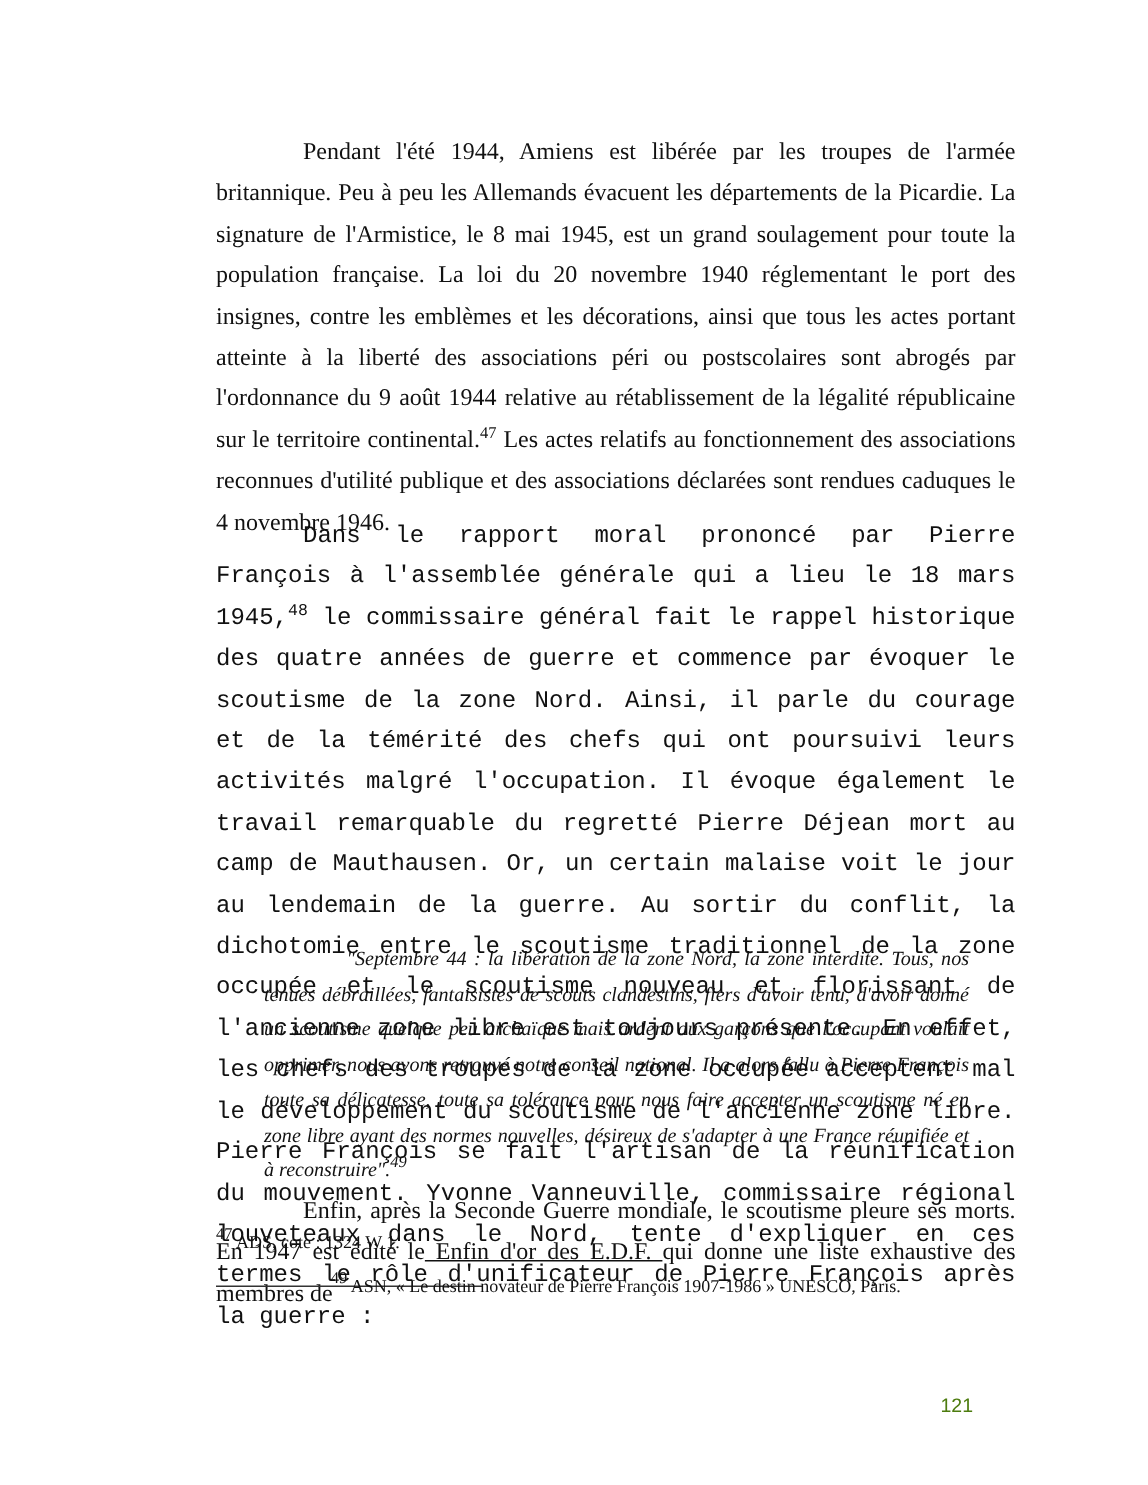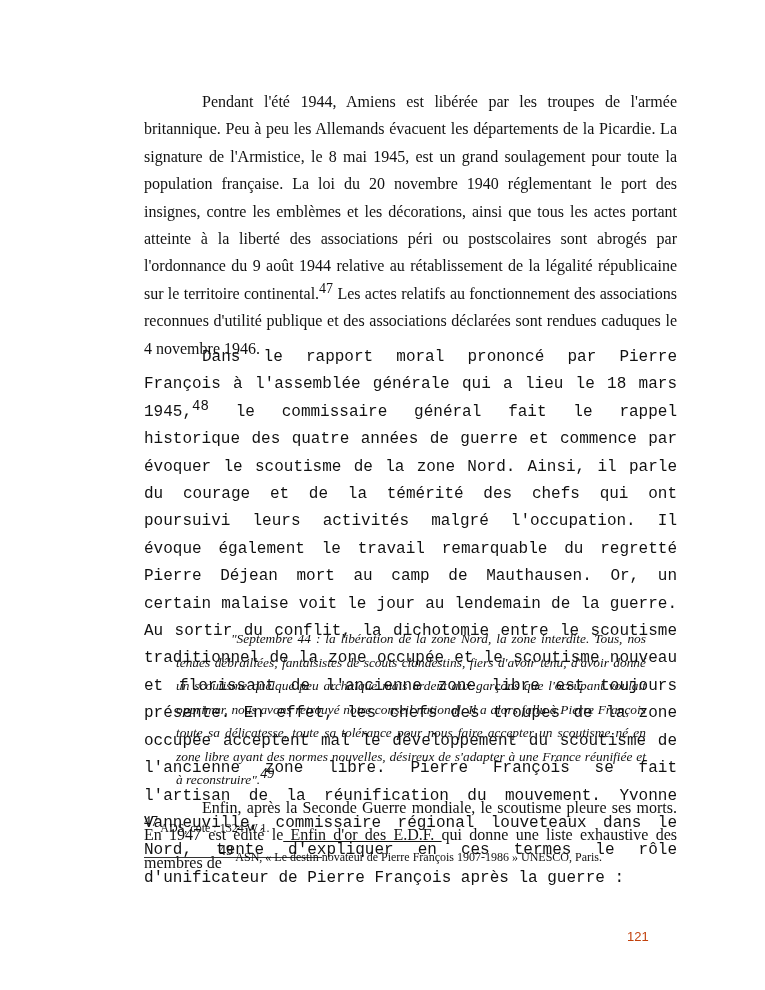--- a/index.html
+++ b/index.html
@@ -15,35 +15,35 @@
   }
   .p1 { top: 88px; }
   .p2 { top: 344px; font-family: Liberation Mono, monospace; }
   .indent { text-indent: 58px; margin: 0; }
   .quote {
     position: absolute; left: 176px; width: 470px; top: 627px;
     font-size: 13.4px; line-height: 23.5px; font-style: italic; text-align: justify;
   }
   .quote p { margin: 0; text-indent: 55px; }
   .p3 { top: 794px; }
-  sup { font-size: 14px; line-height: 0; vertical-align: 6px; }
+  sup { font-size: 11px; line-height: 0; vertical-align: 6px; }
   .ul { text-decoration: underline; }
   .fn-rule {
     position: absolute; left: 144px; top: 857px; width: 178px; height: 0;
     border-top: 1px solid #333;
   }
   .footnotes {
     position: absolute; left: 144px; top: 821px; width: 533px;
     font-size: 12px; line-height: 14px;
   }
   .footnotes div { margin: 0; }
   .fn49 { margin-top: 15px !important; text-align: center; }
   .page-num {
     position: absolute; left: 627px; top: 929px;
-    font-family: "Liberation Sans", sans-serif; font-size: 13px; color: #c2410c;
+    font-family: "Liberation Sans", sans-serif; font-size: 13px; color: #4d7c0f;
   }
 </style>
 </head>
 <body>
 
 <div class="page">
 
   <div class="body-text p1">
     <p class="indent"><span>Pendant l'été 1944, Amiens est libérée par les troupes de l'armée britannique. Peu à peu les Allemands évacuent les départements de la Picardie. La signature de l'Armistice, le 8 mai 1945, est un grand soulagement pour toute la population française. La loi du 20 novembre 1940 réglementant le port des insignes, contre les emblèmes et les décorations, ainsi que tous les actes portant atteinte à la liberté des associations péri ou postscolaires sont abrogés par l'ordonnance du 9 août 1944 relative au rétablissement de la légalité républicaine sur le territoire continental.</span><sup>47</sup><span> Les actes relatifs au fonctionnement des associations reconnues d'utilité publique et des associations déclarées sont rendues caduques le 4 novembre 1946.</span></p>
   </div>

